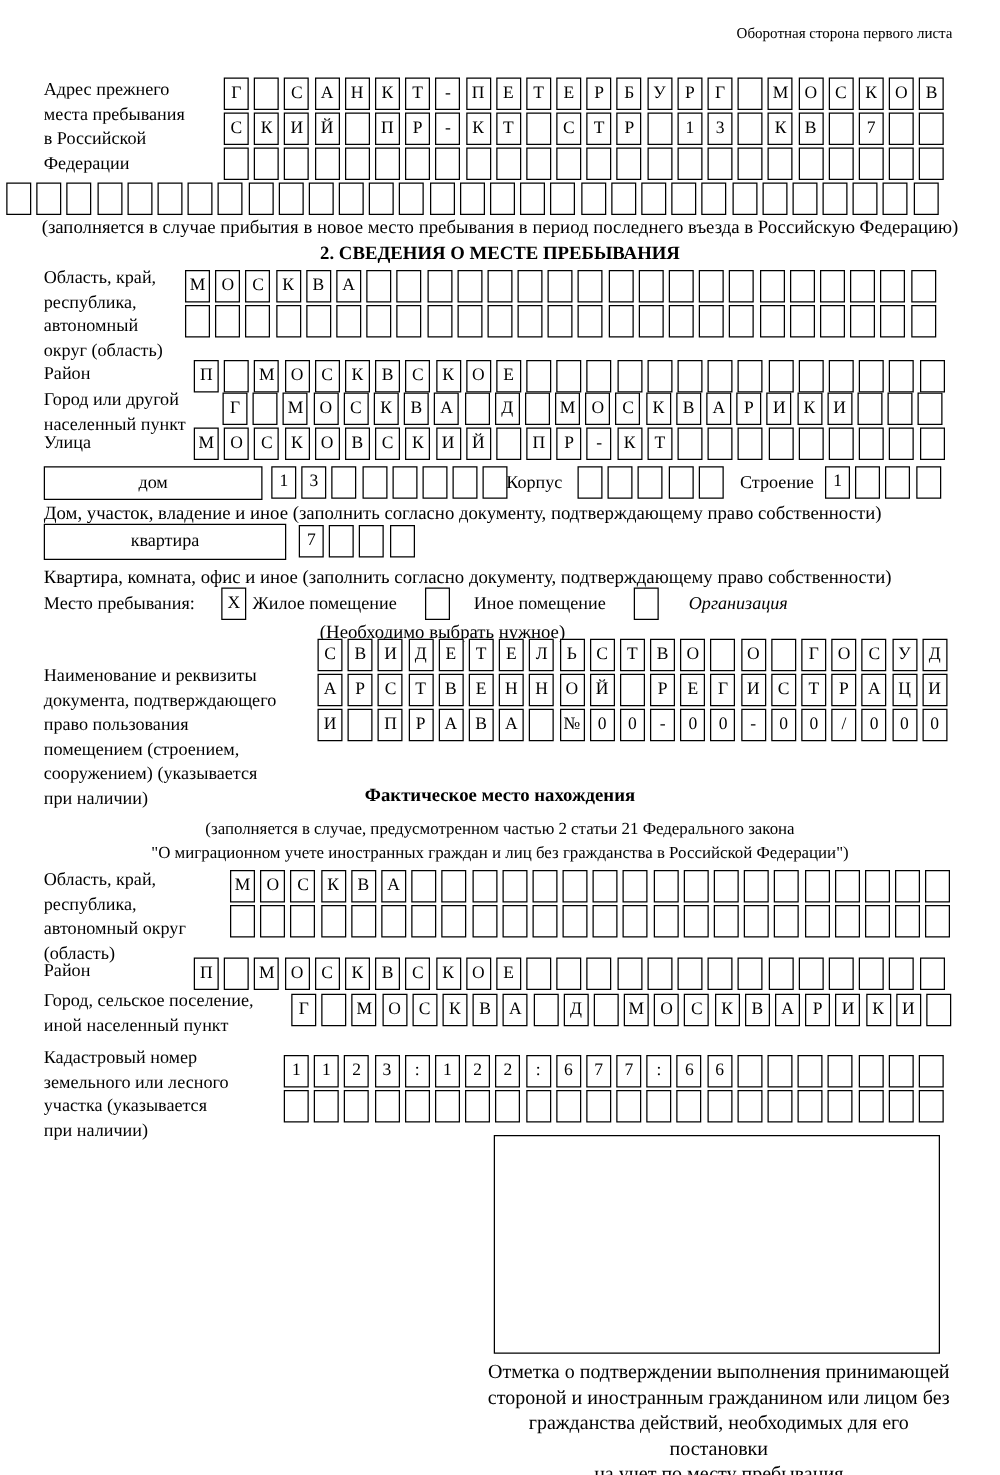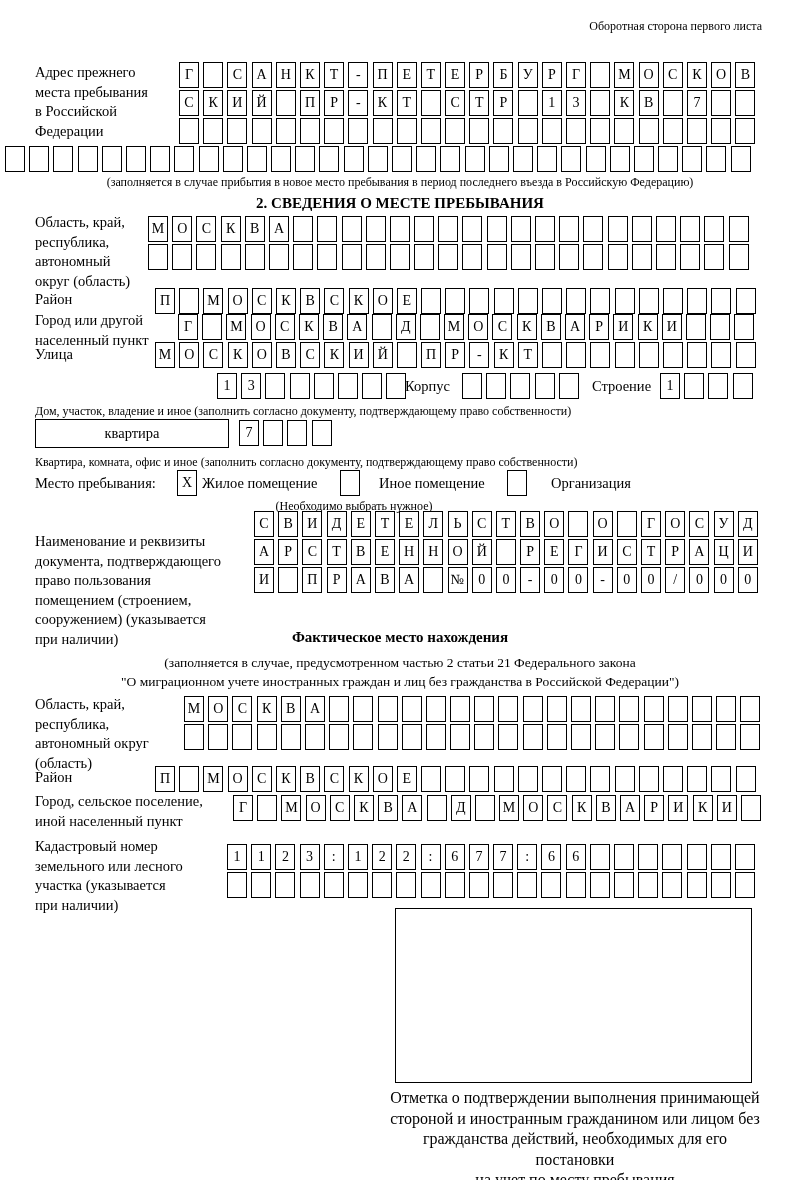--- a/index.html
+++ b/index.html
@@ -2,21 +2,21 @@
 <html><head>
 <meta charset="utf-8">
 <style>
   html,body { margin:0; padding:0; background:#ffffff; }
   .page {
     position:relative; width:800px; height:1180px; background:#ffffff;
     color:#000; font-family:"Liberation Serif", serif; overflow:hidden;
   }
   .abs { position:absolute; }
   .lbl { position:absolute; font-size:14.5px; line-height:19.5px; white-space:pre-line; }
-  .cap { position:absolute; font-size:12px; line-height:18px; }
+  .cap { position:absolute; font-size:15px; line-height:18px; }
   .center { left:0; width:800px; text-align:center; }
   .title { position:absolute; font-weight:bold; font-size:15px; }
   .cellrow { position:absolute; display:flex; }
   .cell {
     width:20px; height:26px; box-sizing:border-box; border:1.6px solid #000;
     margin-right:4.2px; flex:0 0 auto; display:flex; align-items:center; justify-content:center;
     font-size:14px; font-family:"Liberation Serif", serif; background:#fff;
   }
   .boxfield {
     position:absolute; box-sizing:border-box; border:1.3px solid #000; background:#fff;
@@ -294,20 +294,21 @@
       <div class="cell"></div>
       <div class="cell"></div>
       <div class="cell"></div>
       <div class="cell"></div>
       <div class="cell"></div>
       <div class="cell"></div>
       <div class="cell"></div>
       <div class="cell"></div>
     </div>
 
+  <div class="boxfield" style="left:35px; top:373px; width:175px; height:27px;">дом</div>
   <div class="cellrow" style="left:217px; top:373px;">
       <div class="cell">1</div>
       <div class="cell">3</div>
       <div class="cell"></div>
       <div class="cell"></div>
       <div class="cell"></div>
       <div class="cell"></div>
       <div class="cell"></div>
       <div class="cell"></div>
     </div>
@@ -336,21 +337,21 @@
       <div class="cell"></div>
     </div>
   <div class="cap" style="left:35px; top:453px;">Квартира, комната, офис и иное (заполнить согласно документу, подтверждающему право собственности)</div>
 
   <div class="lbl" style="left:35px; top:474px;">Место пребывания:</div>
   <div class="checkbox" style="left:177px; top:470px;">Х</div>
   <div class="lbl" style="left:202px; top:474px;">Жилое помещение</div>
   <div class="checkbox" style="left:340px; top:470px;"></div>
   <div class="lbl" style="left:379px; top:474px;">Иное помещение</div>
   <div class="checkbox" style="left:507px; top:470px;"></div>
-  <div class="lbl" style="left:551px; top:474px;">Организация</div>
+  <div class="lbl" style="left:551px; top:474px;font-style:italic;">Организация</div>
   <div class="cap" style="left:254px; top:497px; width:200px; text-align:center;">(Необходимо выбрать нужное)</div>
 
   <div class="lbl pre" style="left:35px; top:512px; width:215px;margin-top:20px;">Наименование и реквизиты
 документа, подтверждающего
 право пользования
 помещением (строением,
 сооружением) (указывается
 при наличии)</div>
   <div class="cellrow" style="left:254px; top:511px;">
       <div class="cell">С</div>

